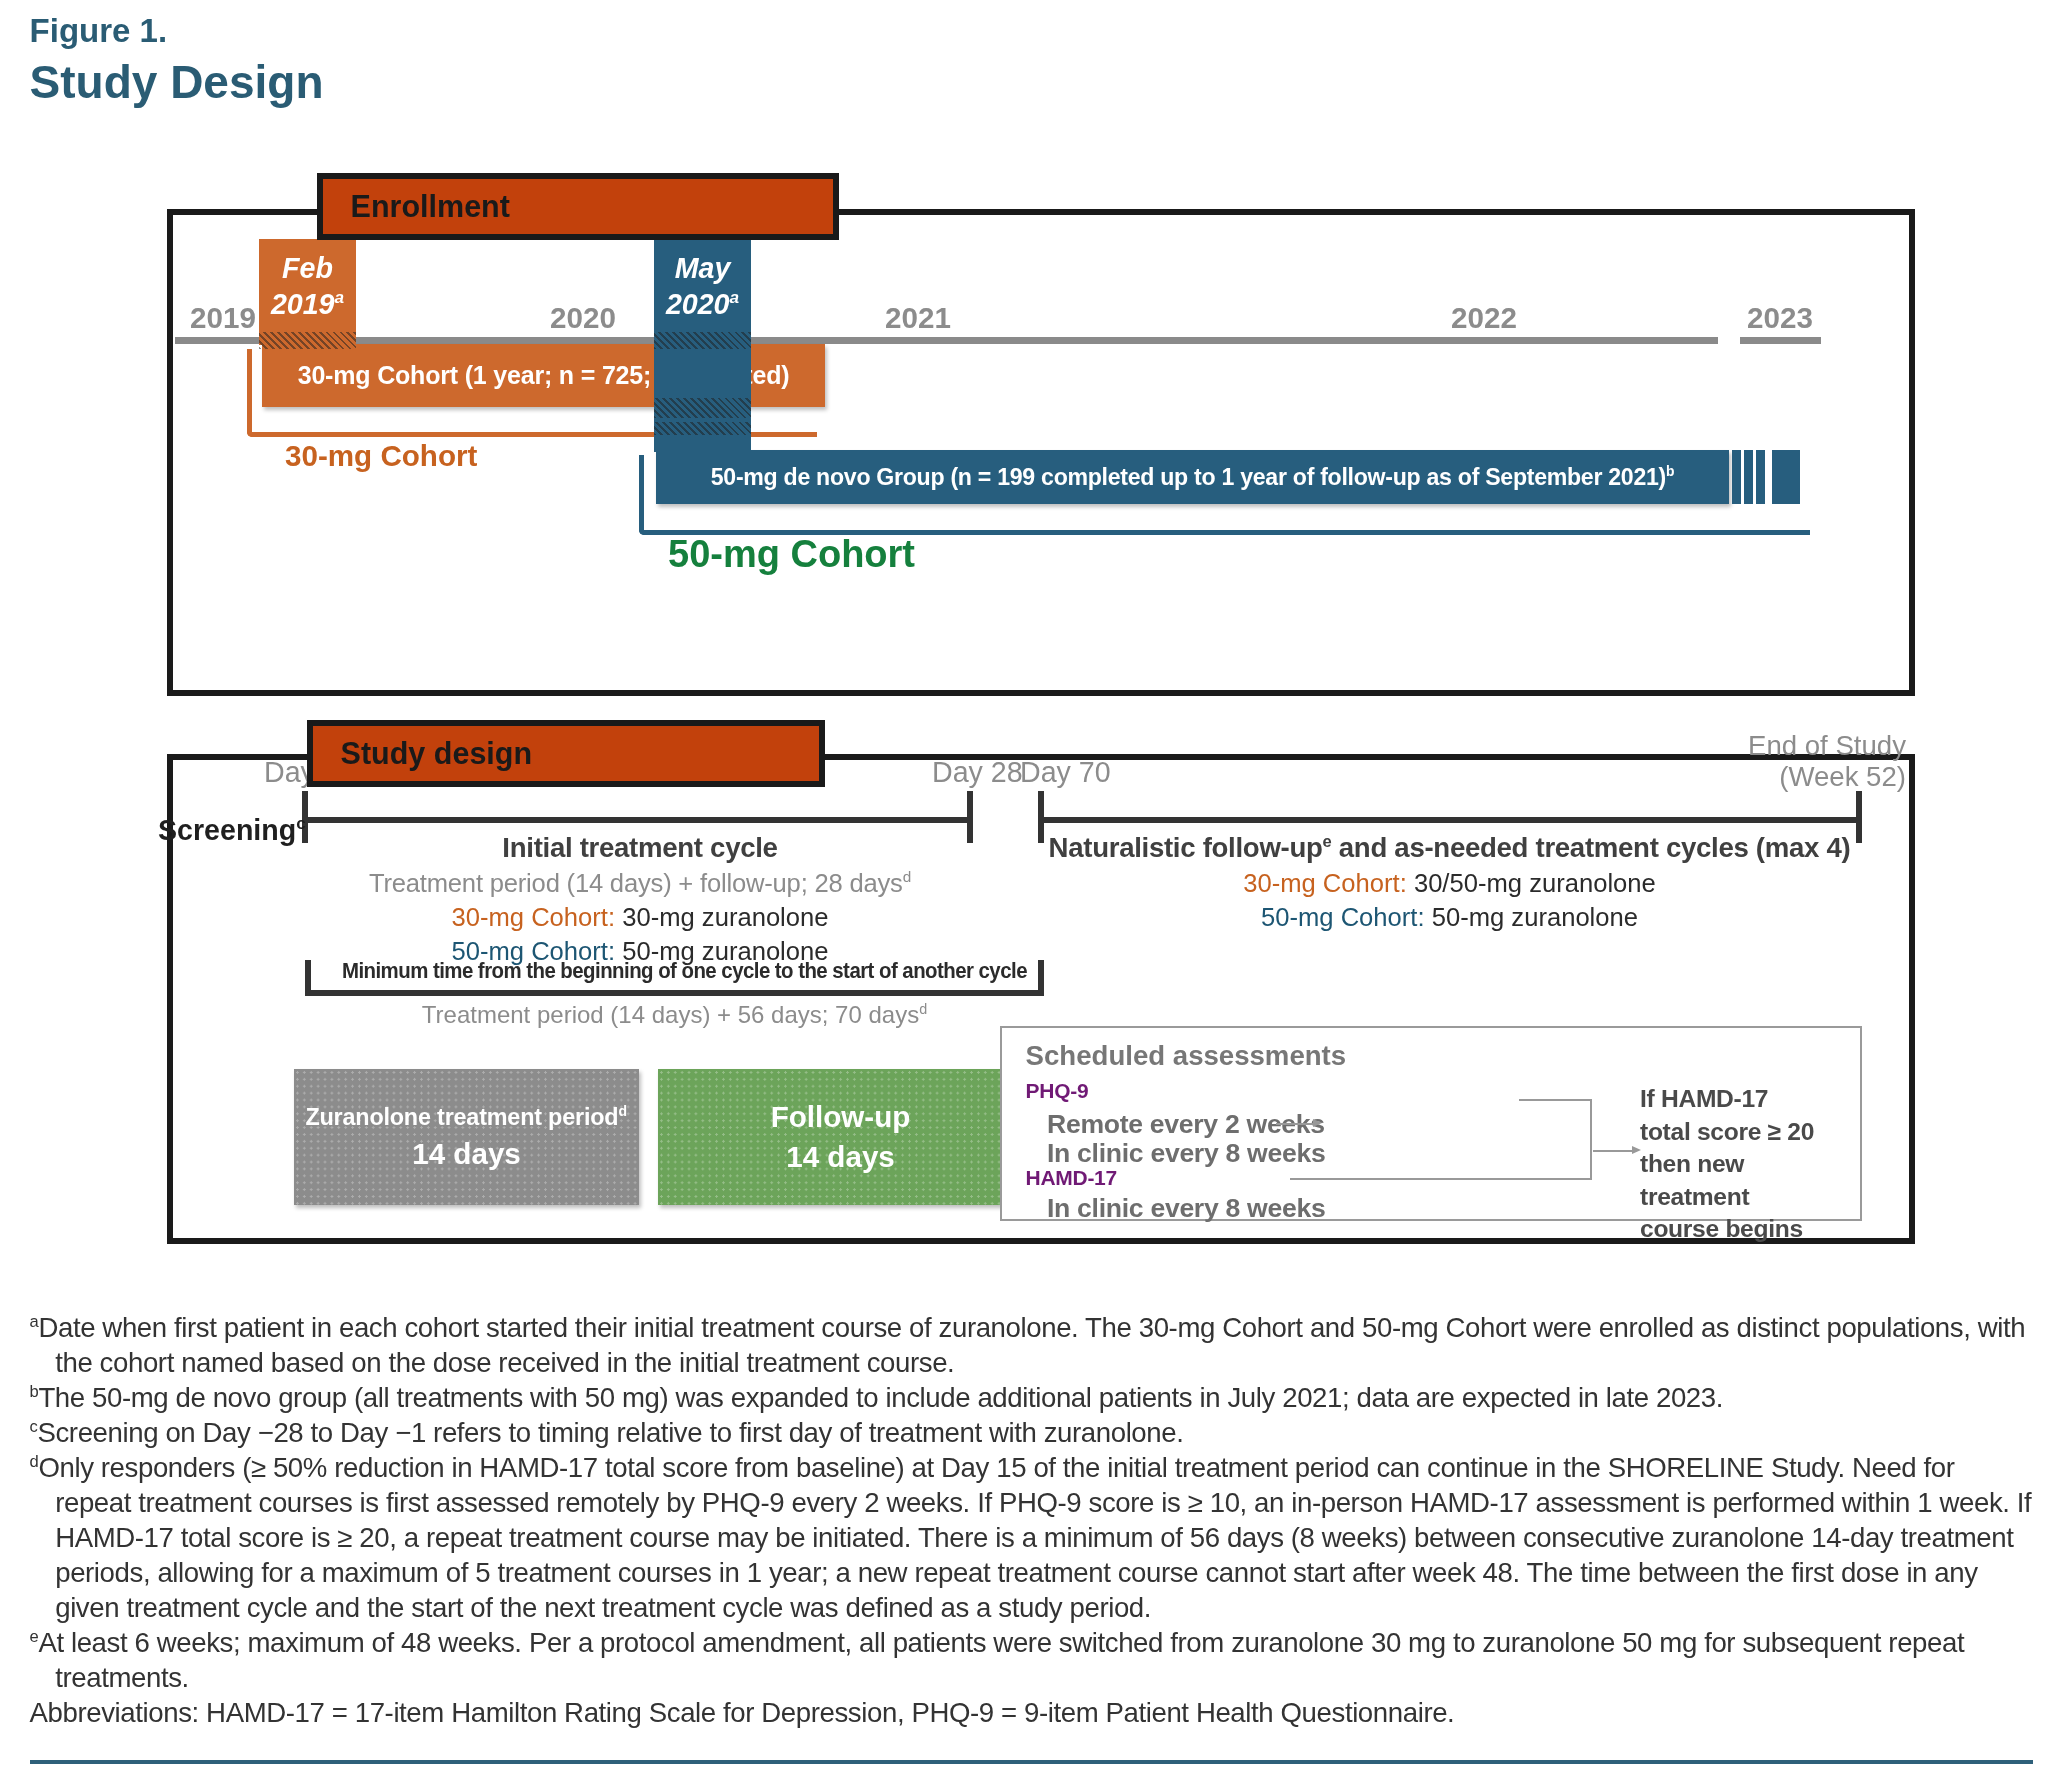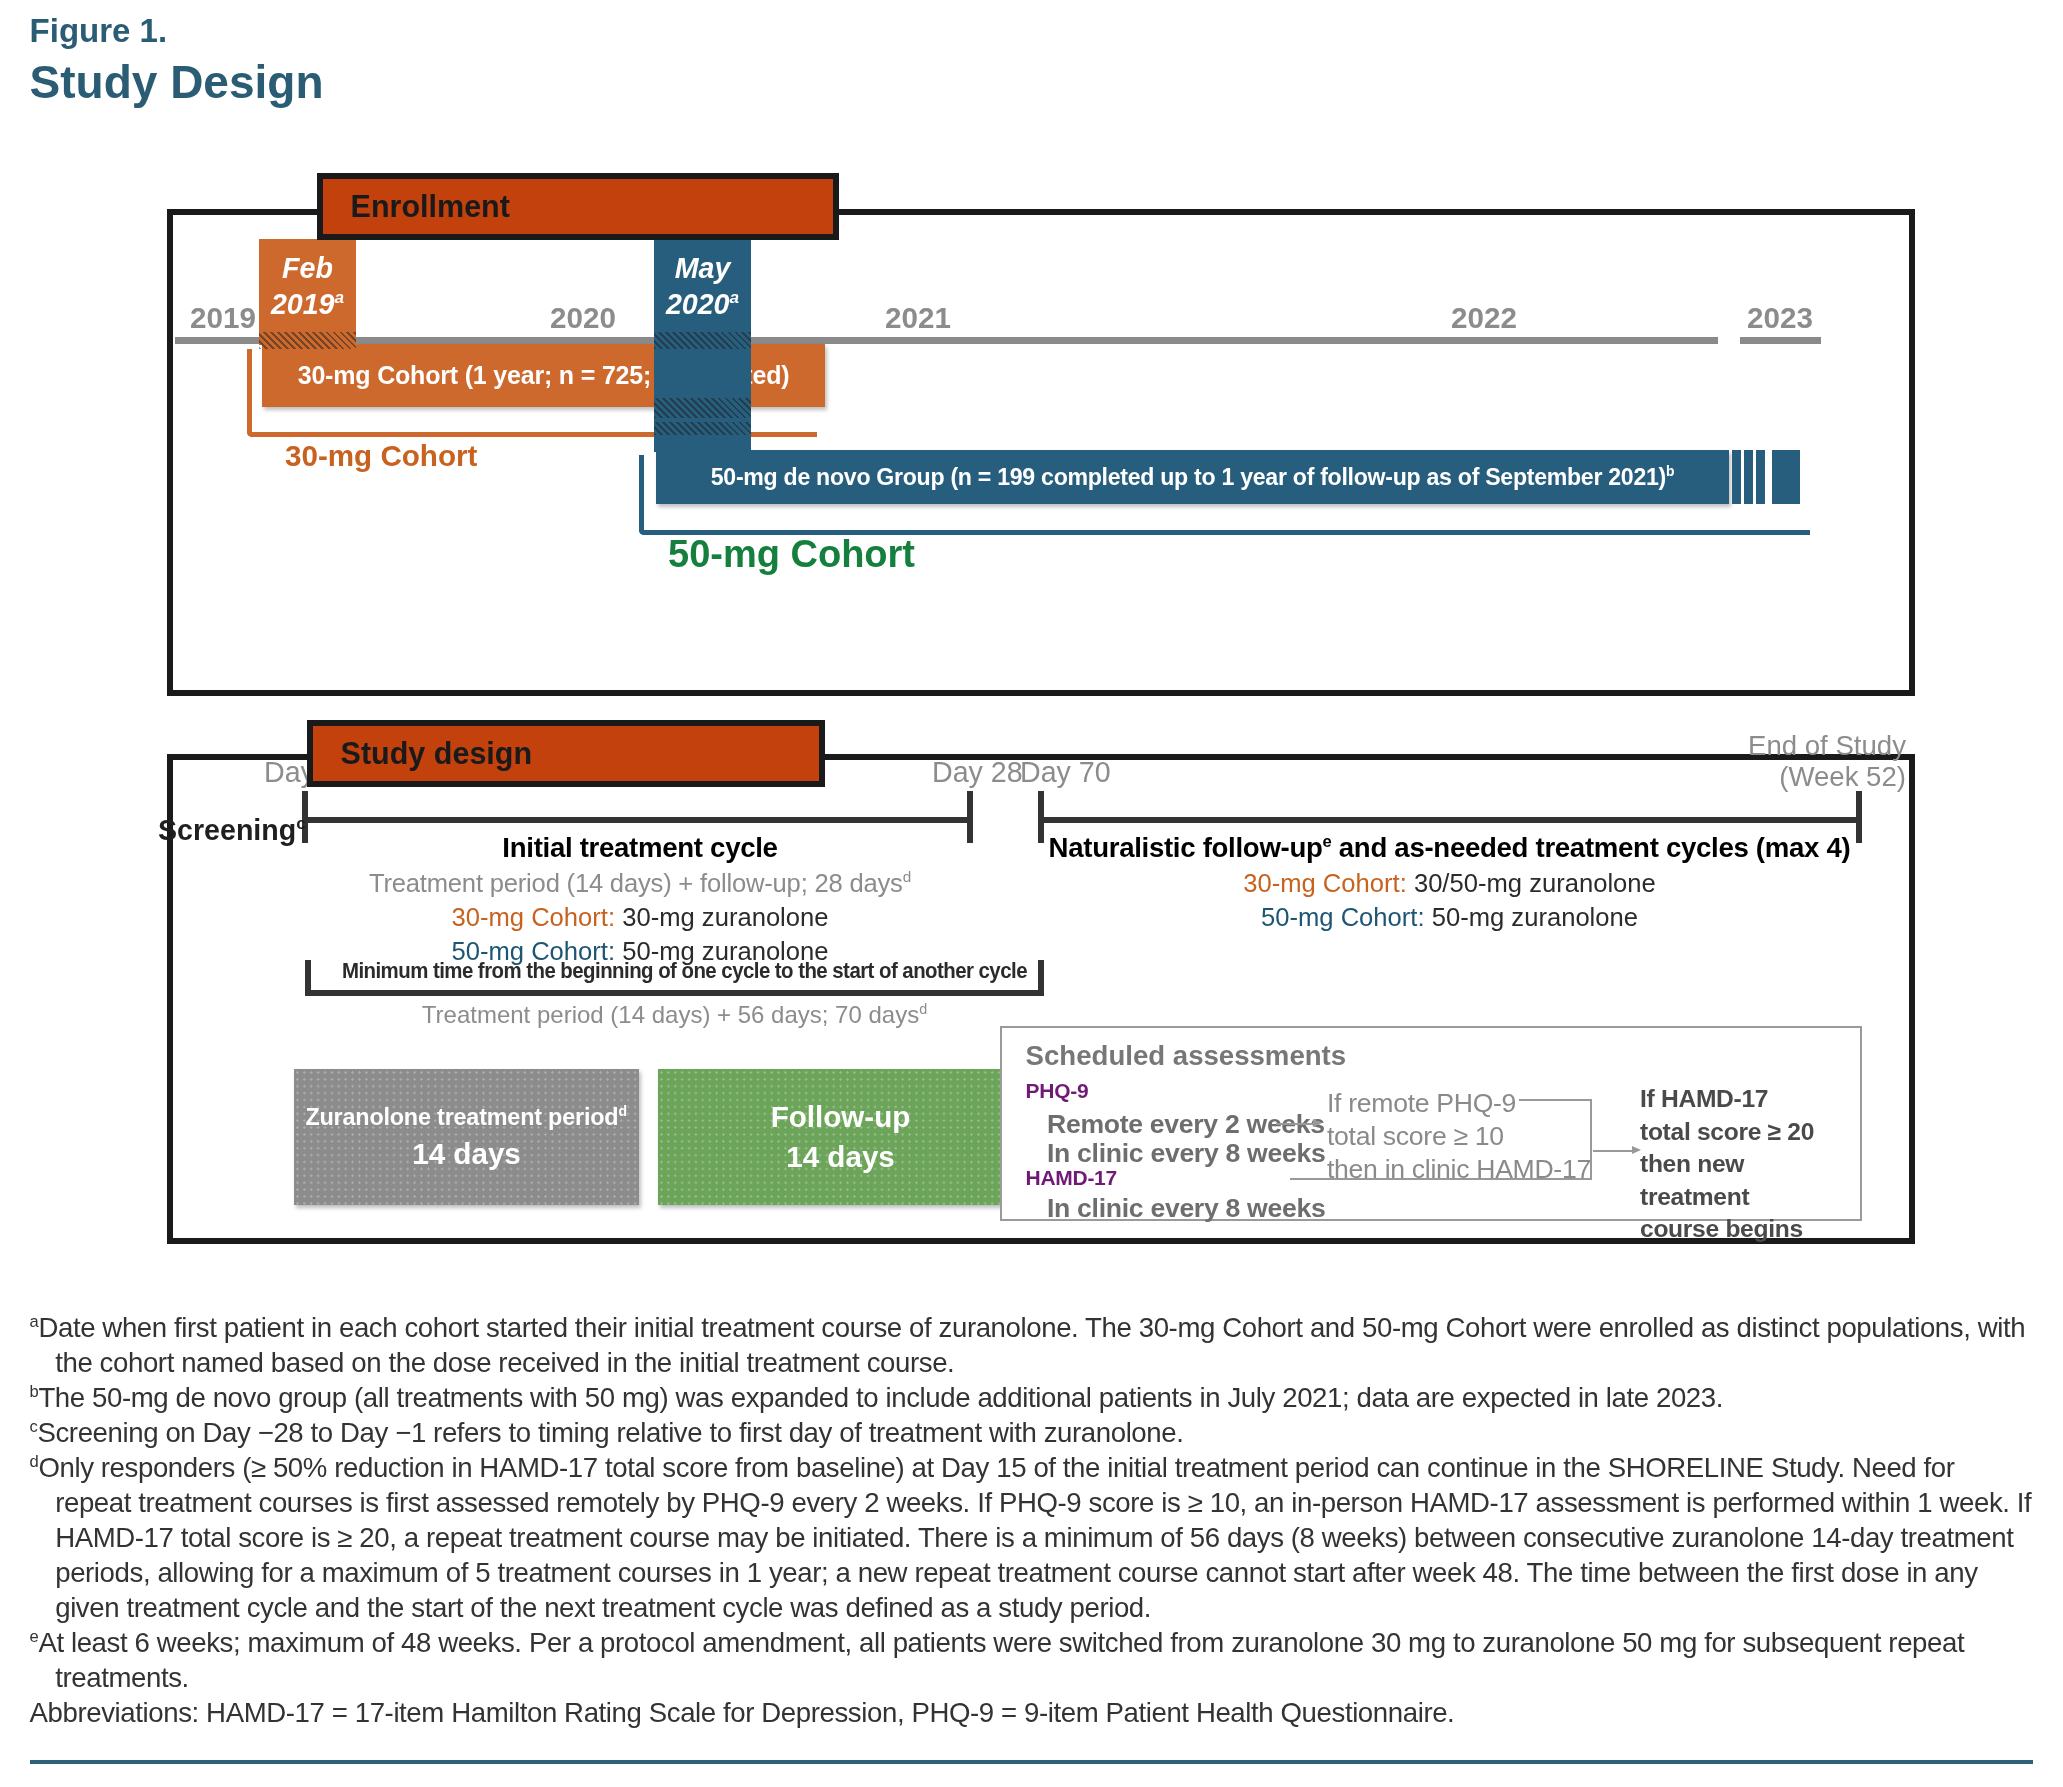--- a/index.html
+++ b/index.html
@@ -64,21 +64,21 @@
   #eos{left:1665px;top:731px;width:241px;text-align:right;font-size:27.6px;color:#8c8c8c;line-height:1.12;}
   .bline{position:absolute;top:817px;height:5.9px;background:#333;}
   #bline1{left:305px;width:668px;} #bline2{left:1041px;width:821px;}
   .tick{position:absolute;top:791px;width:5.9px;height:52px;background:#333;}
   #t1{left:302px;} #t2{left:967px;} #t3{left:1038px;} #t4{left:1856px;}
   #screening{left:158px;top:814px;width:142px;text-align:right;font-size:28.6px;font-weight:bold;color:#1f1f1f;}
 
   .cblock{position:absolute;text-align:center;}
   #initial{left:310px;top:832px;width:660px;}
   #natural{left:1036px;top:832px;width:827px;}
-  .ct{font-size:27.6px;font-weight:bold;color:#000000;white-space:nowrap;letter-spacing:-0.3px;}
+  .ct{font-size:27.6px;font-weight:bold;color:#404040;white-space:nowrap;letter-spacing:-0.3px;}
   .csub{font-size:25.6px;color:#8c8c8c;margin-top:4.9px;letter-spacing:-0.2px;}
   .cline{font-size:25.6px;margin-top:4.9px;color:#2b2b2b;}
   .lab-orange{color:#C7621F;} .lab-blue{color:#1D5673;}
 
   #mintime-text{left:305px;top:957px;width:739px;text-align:center;font-size:22.7px;font-weight:bold;
                 white-space:nowrap;letter-spacing:-0.6px;transform:scaleX(.9);transform-origin:center;}
   #mintime-line{position:absolute;left:305px;top:990px;width:739px;height:5.9px;background:#333;}
   .utick{position:absolute;top:960px;width:5.9px;height:35px;background:#333;}
   #ut1{left:305px;} #ut2{left:1038px;}
   #mintime-sub{left:305px;top:1001px;width:739px;text-align:center;font-size:24px;color:#8c8c8c;}
@@ -241,25 +241,20 @@
   <div id="assess-box">
     <div class="abs as-title" style="left:23.6px;top:11.8px;">Scheduled assessments</div>
     <div class="abs as-h" style="left:23.6px;top:51px;">PHQ-9</div>
     <div class="abs as-i" style="left:45px;top:81px;">Remote every 2 weeks</div>
     <div class="abs as-i" style="left:45px;top:110px;">In clinic every 8 weeks</div>
     <div class="abs as-h" style="left:23.6px;top:138px;">HAMD-17</div>
     <div class="abs as-i" style="left:45px;top:165px;">In clinic every 8 weeks</div>
 
     <div class="arrow" id="as-arrow1"></div>
 
-    <div class="abs as-mid" style="left:325px;top:59px;">
-      <span>If remote PHQ-9</span><br>
-      <span>total score ≥ 10</span><br>
-      <span>then in clinic HAMD-17</span>
-    </div>
 
     <div class="abs" id="as-corner"></div>
     <div class="abs" id="as-bottom"></div>
     <div class="arrow" id="as-arrow2"></div>
 
     <div class="abs as-right" style="left:638px;top:55px;">
       <span>If HAMD-17</span><br>
       <span>total score ≥ 20</span><br>
       <span>then new treatment</span><br>
       <span>course begins</span>

